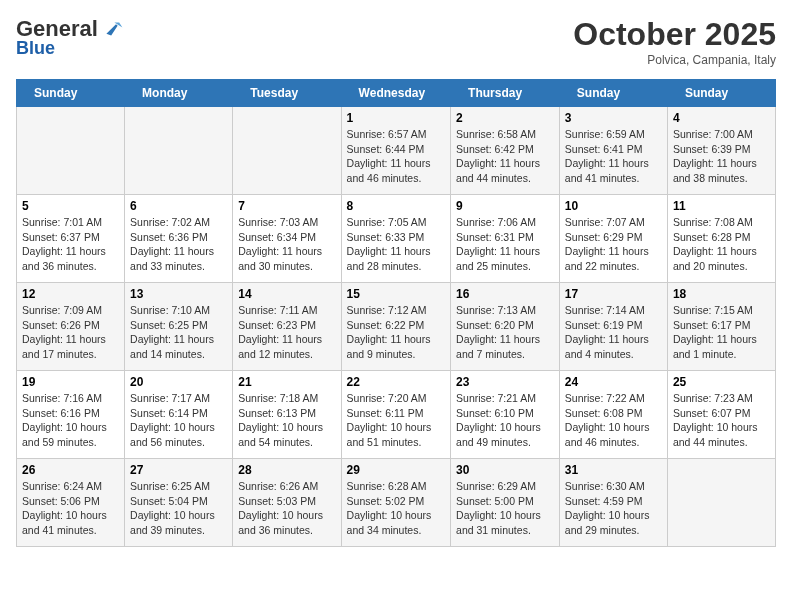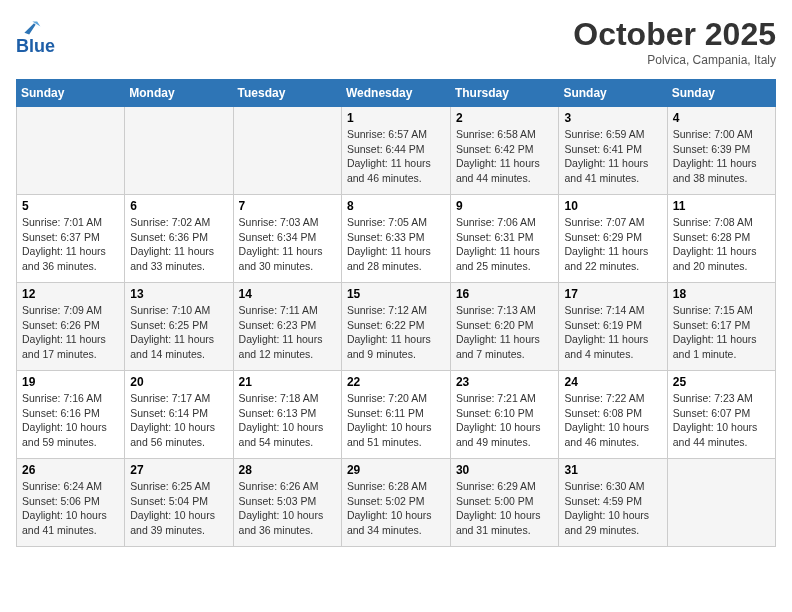--- a/index.html
+++ b/index.html
@@ -52,21 +52,21 @@
     }
     table {
       width: 100%;
       border-collapse: collapse;
       font-size: 11px;
     }
     thead tr th {
       background-color: #2e75b6;
       color: #fff;
       text-align: left;
-      padding: 6px 4px;
+      padding: 6px 17px;
       font-size: 12px;
       font-weight: bold;
       border: 1px solid #2e75b6;
     }
     tbody tr td {
       border: 1px solid #ccc;
       vertical-align: top;
       padding: 4px 5px;
       width: 110px;
       min-height: 80px;
@@ -91,20 +91,21 @@
     .empty-cell {
       background-color: inherit;
     }
   </style>
 </head>
 <body>
 
 <div class="header">
   <div class="logo">
     <div class="logo-text">
+      <span class="logo-general">General</span>
       <svg class="logo-icon" viewBox="0 0 30 24" xmlns="http://www.w3.org/2000/svg">
         <polygon points="8,18 20,6 28,14 22,8 14,20" fill="#2e75b6"></polygon>
         <polygon points="18,4 28,10 24,4" fill="#5ba3d9"></polygon>
       </svg>
     </div>
     <span class="logo-blue" style="font-size:18px; font-weight:bold; margin-top:-4px;">Blue</span>
   </div>
   <div class="title-block">
     <div class="month-title">October 2025</div>
     <div class="subtitle">Polvica, Campania, Italy</div>

